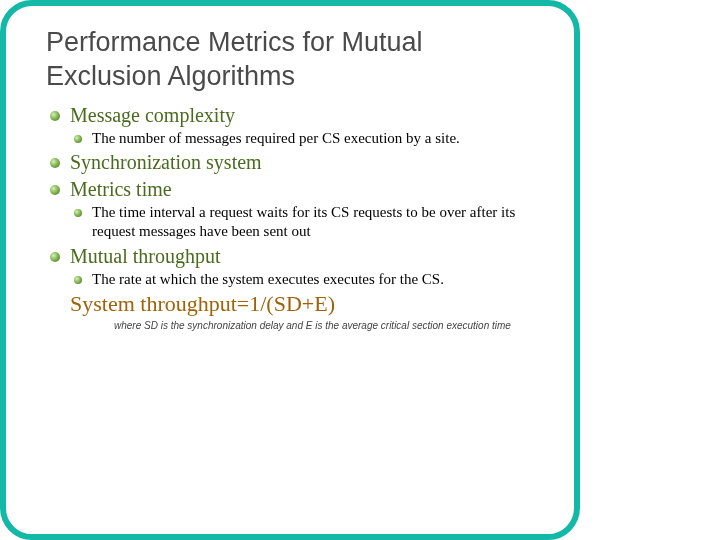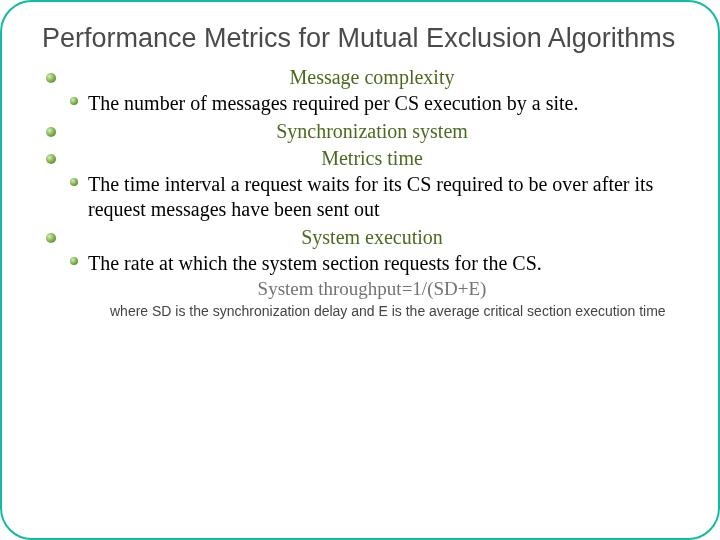--- a/index.html
+++ b/index.html
@@ -6,23 +6,23 @@
     margin: 0;
     padding: 0;
     width: 720px;
     height: 540px;
     background: #fff;
     font-family: Georgia, 'Times New Roman', serif;
     color: #000;
   }
   .slide {
     box-sizing: border-box;
-    width: 720px;
+    width: 580px;
     height: 540px;
-    border: 2px solid #14b8a6;
+    border: 6px solid #14b8a6;
     border-radius: 32px;
     padding: 20px 40px 30px 40px;
     position: relative;
   }
   .title {
     font-family: Verdana, Arial, sans-serif;
     font-size: 27px;
     font-weight: 400;
     color: #4a4a4a;
     line-height: 1.25;
@@ -44,56 +44,55 @@
     left: 4px;
     top: 7px;
     width: 10px;
     height: 10px;
     background: radial-gradient(circle at 35% 35%, #d4eec2 0%, #8fbf5a 40%, #3e6b1e 100%);
     border-radius: 50%;
   }
   .l1-head {
     font-size: 20px;
     color: #4a6b1e;
-    text-align: center;
   }
   .l2 {
     list-style: none;
     padding: 0;
     margin: 2px 0 0 0;
   }
   .l2 > li {
     position: relative;
     padding-left: 22px;
-    font-size: 20px;
+    font-size: 15px;
     color: #000;
     line-height: 1.25;
   }
   .l2 > li::before {
     content: "";
     position: absolute;
     left: 4px;
     top: 6px;
     width: 8px;
     height: 8px;
     background: radial-gradient(circle at 35% 35%, #d4eec2 0%, #8fbf5a 40%, #3e6b1e 100%);
     border-radius: 50%;
   }
   .formula {
-    text-align: center;
-    font-size: 19px;
-    color: #737373;
+    font-size: 22px;
+    color: #a16207;
     margin-top: 2px;
   }
   .note {
     font-family: Verdana, Arial, sans-serif;
-    font-size: 14px;
+    font-size: 10px;
     color: #444;
     margin: 2px 0 0 44px;
     line-height: 1.3;
+    font-style: italic;
   }
 </style>
 </head>
 <body>
 <div class="slide">
 
   <div class="title">Performance Metrics for Mutual Exclusion Algorithms</div>
 
   <ul class="l1">
     <li>
@@ -101,26 +100,26 @@
       <ul class="l2">
         <li>The number of messages required per CS execution by a site.</li>
       </ul>
     </li>
     <li>
       <div class="l1-head">Synchronization system</div>
     </li>
     <li>
       <div class="l1-head">Metrics time</div>
       <ul class="l2">
-        <li>The time interval a request waits for its CS required to be over after its request messages have been sent out</li>
+        <li>The time interval a request waits for its CS requests to be over after its request messages have been sent out</li>
       </ul>
     </li>
     <li>
-      <div class="l1-head">System execution</div>
+      <div class="l1-head">Mutual throughput</div>
       <ul class="l2">
-        <li>The rate at which the system section requests for the CS.</li>
+        <li>The rate at which the system executes executes for the CS.</li>
       </ul>
       <div class="formula">System throughput=1/(SD+E)</div>
       <div class="note">where SD is the synchronization delay and E is the average critical section execution time</div>
     </li>
   </ul>
 
 </div>
 
 </body></html>

